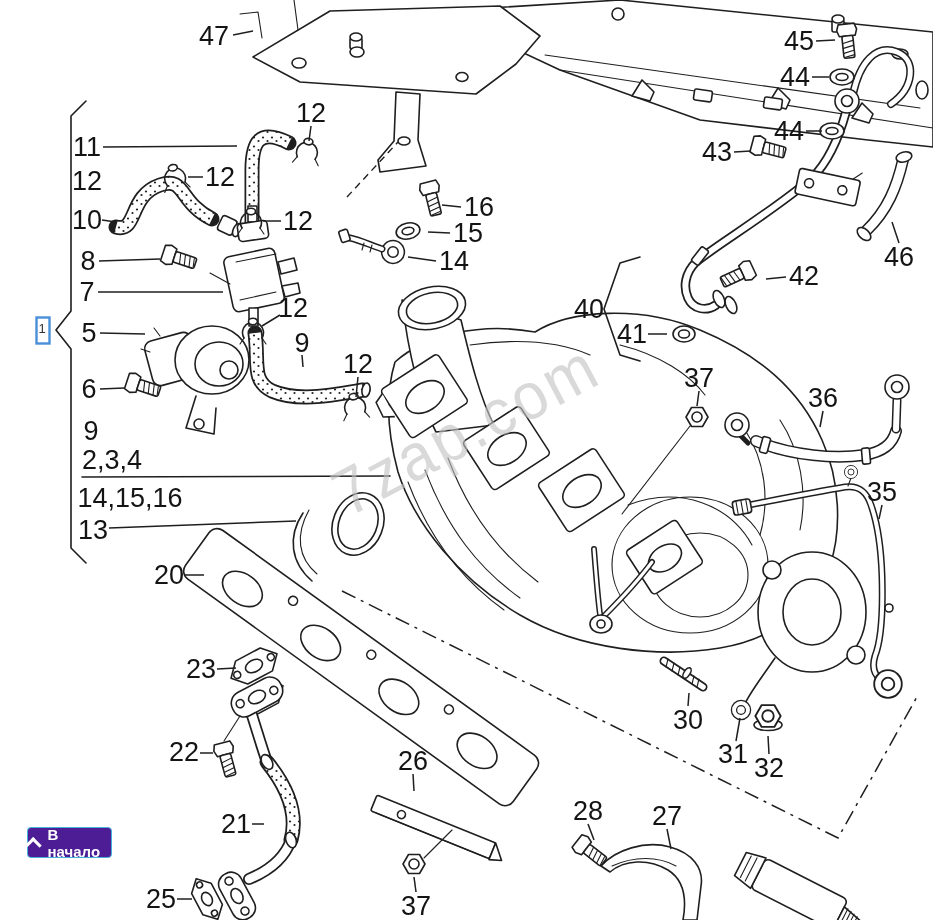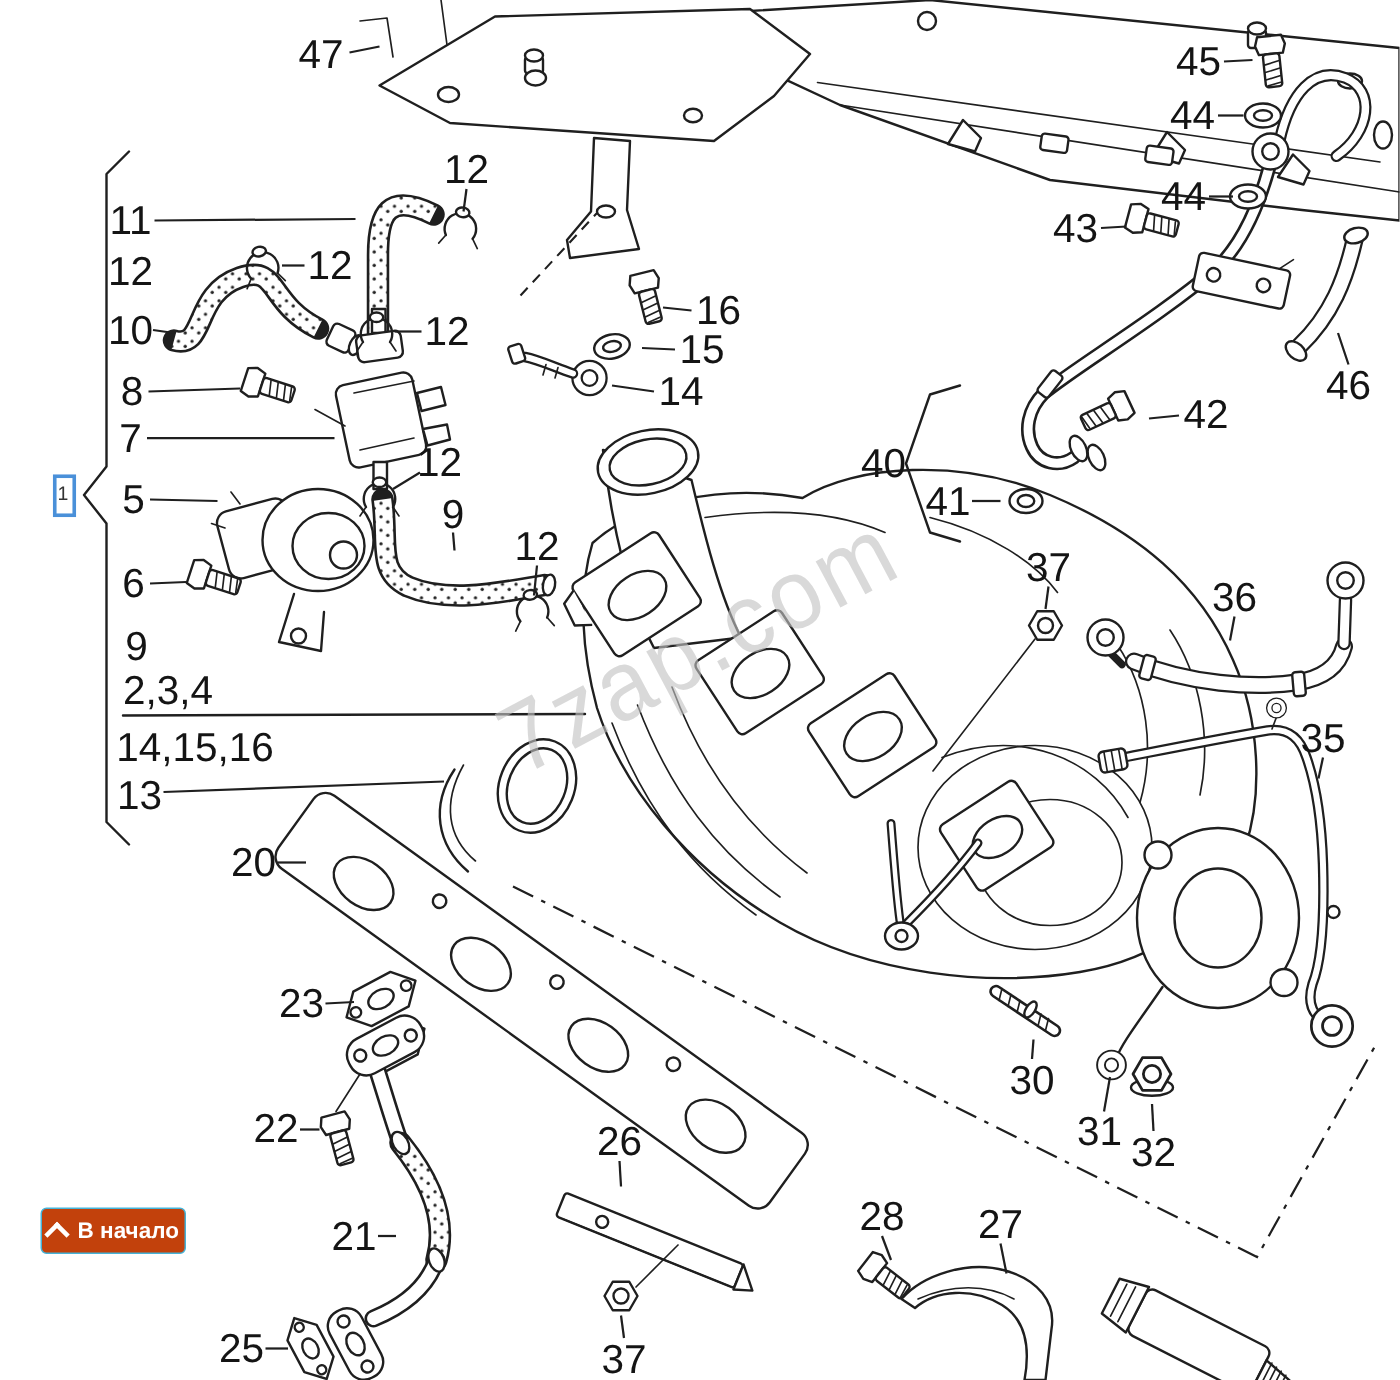--- a/index.html
+++ b/index.html
@@ -12,21 +12,21 @@
   .tO{fill:none;stroke:#1f1f1f;stroke-linecap:round;stroke-linejoin:round;}
   .tI{fill:none;stroke:#fff;stroke-linecap:round;stroke-linejoin:round;}
   .dot{fill:none;stroke:url(#hosepat);stroke-linecap:butt;}
   .dashdot{fill:none;stroke:#1f1f1f;stroke-width:1.5;stroke-dasharray:15 6 3 6;}
   .dashed{fill:none;stroke:#1f1f1f;stroke-width:1.4;stroke-dasharray:7 5;}
   .lbl{font:27px "Liberation Sans",sans-serif;fill:#141414;text-anchor:middle;dominant-baseline:central;}
   .ldr{stroke:#1f1f1f;stroke-width:1.5;}
   .wm{font:66px "Liberation Sans",sans-serif;fill:#c2c2c2;opacity:.62;letter-spacing:3px;text-anchor:middle;}
   .selbox{fill:none;stroke:#4a90d9;stroke-width:2.4;}
   .selnum{font:13px "Liberation Sans",sans-serif;fill:#333;text-anchor:middle;}
-  .back-btn{position:absolute;left:27px;top:805px;width:97px;height:31px;background:#c2410c;border:1px solid #45b3d8;border-radius:4px;color:#fff;font:bold 15px "Liberation Sans",sans-serif;display:flex;align-items:center;justify-content:center;cursor:pointer;box-sizing:border-box;}
+  .back-btn{position:absolute;left:27px;top:827px;width:85px;height:31px;background:#4c1d95;border:1px solid #45b3d8;border-radius:4px;color:#fff;font:bold 15px "Liberation Sans",sans-serif;display:flex;align-items:center;justify-content:center;cursor:pointer;box-sizing:border-box;}
   .chev{display:inline-block;width:9px;height:9px;border-top:3px solid #fff;border-right:3px solid #fff;transform:rotate(-45deg);margin-right:8px;position:relative;top:2px;}
 </style>
 </head>
 <body>
 
 <div class="stage">
 <svg width="933" height="920" viewBox="0 0 933 920">
   <defs>
     <pattern id="hosepat" width="9" height="9" patternUnits="userSpaceOnUse">
       <rect width="9" height="9" fill="#fff"></rect>

